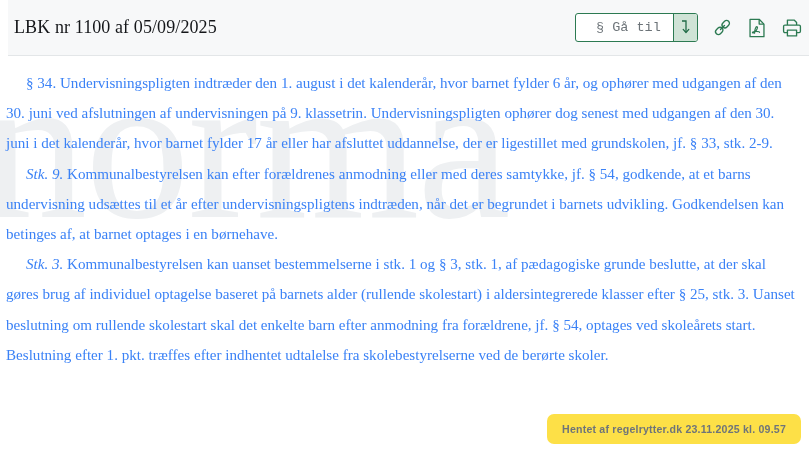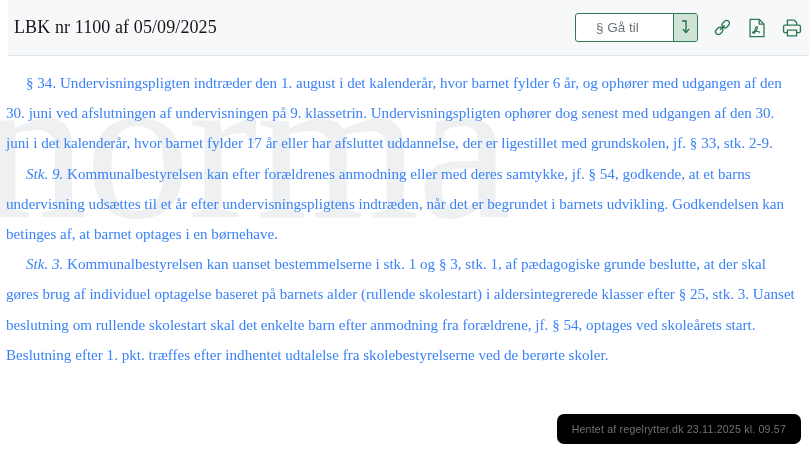--- a/index.html
+++ b/index.html
@@ -93,21 +93,21 @@
     border: 1px solid #2c7a52;
     border-radius: 3px;
     background: #ffffff;
     overflow: hidden;
   }
   .goto-input {
     width: 73px;
     border: 0;
     outline: none;
     background: transparent;
-    font-family: Liberation Sans, sans-serif;
+    font-family: Liberation Mono, monospace;
     font-size: 13.5px;
     color: #15803d;
     padding: 0 4px 0 7px;
     margin-left: 13px;
   }
   .goto-input::placeholder {
     color: #6c7378;
     opacity: 1;
   }
   .goto-btn {
@@ -156,24 +156,25 @@
     text-align: left;
   }
   .para + .para { margin-top: 0px; }
   .stk-label { font-style: italic; }
 
   
   .footer-panel {
     position: absolute;
     right: 8px;
     bottom: 9px;
-    background: #000000;
+    background: #fde047;
     border-radius: 7px;
     padding: 9px 15px;
     z-index: 4;
+    font-weight: bold;
   }
   .footer-text {
     font-family: "Liberation Sans", "DejaVu Sans", sans-serif;
     font-size: 10.6px;
     color: #6e747a;
     letter-spacing: 0.2px;
     white-space: nowrap;
   }
 </style>
 </head>

